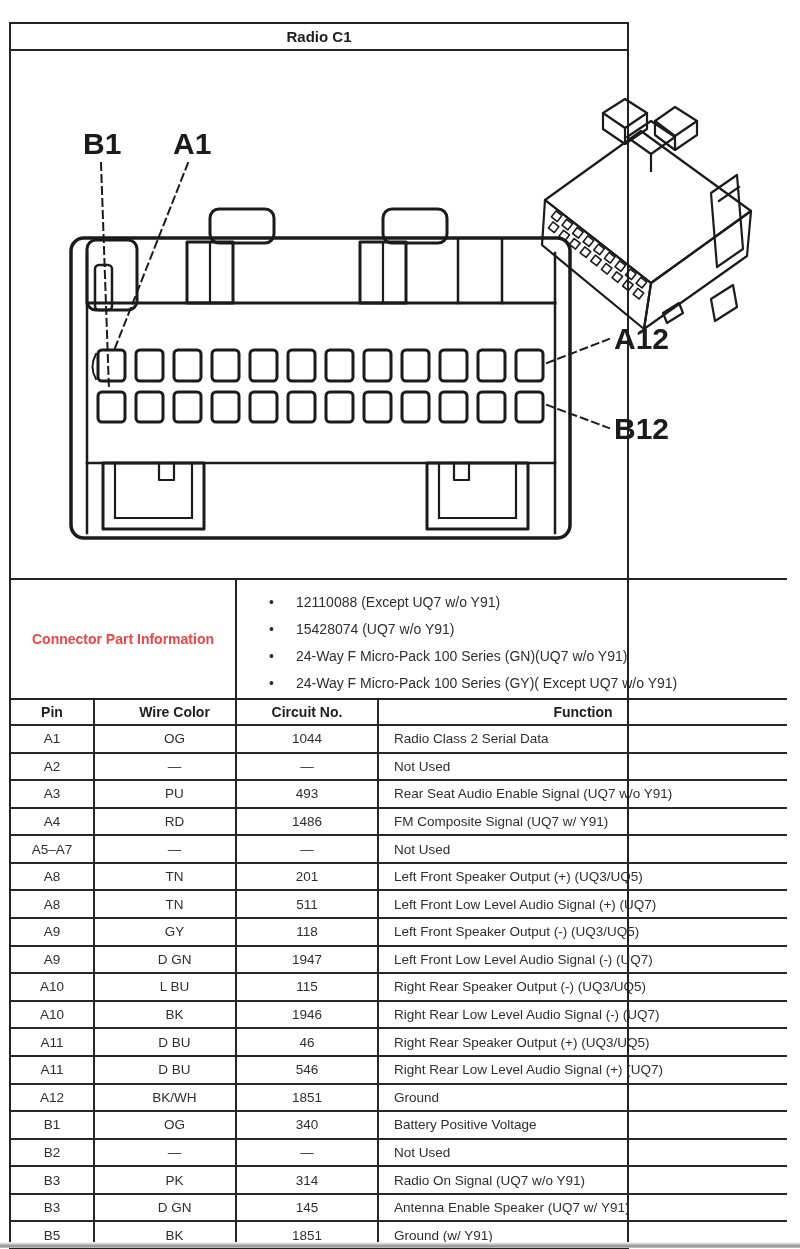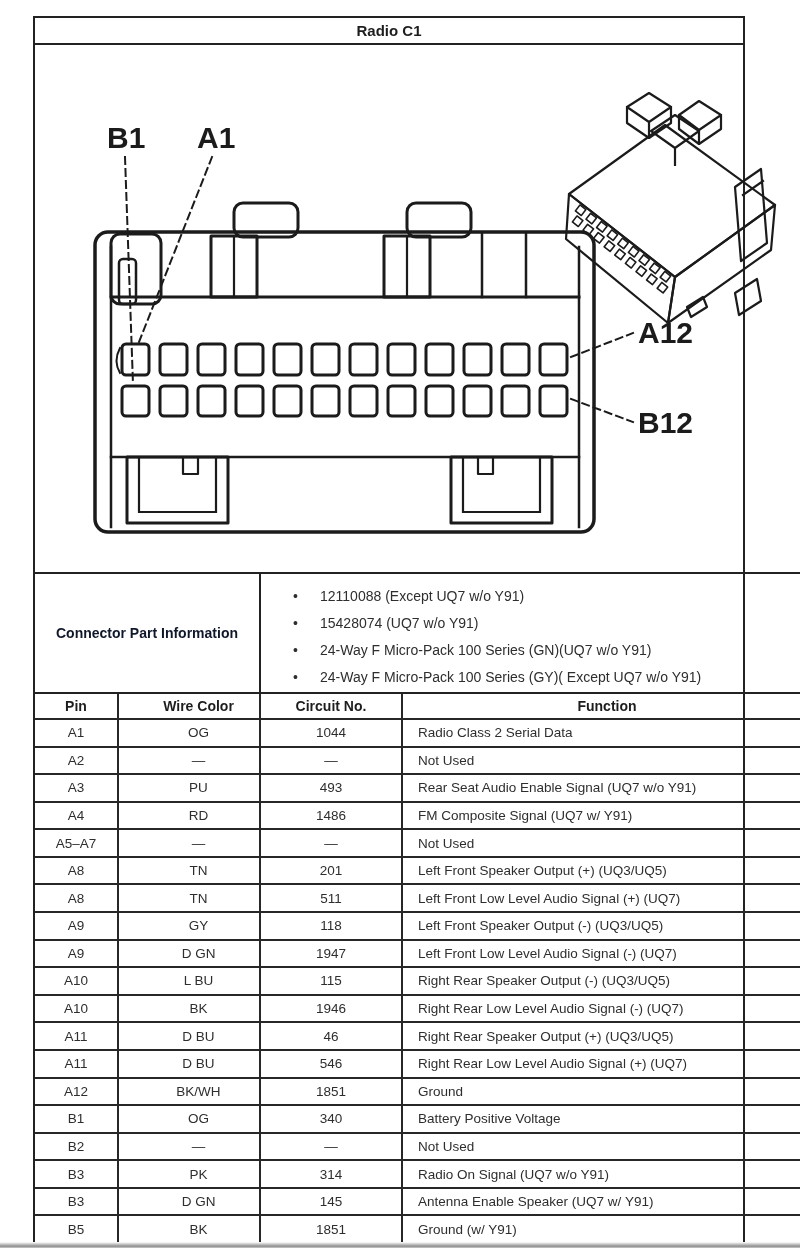--- a/index.html
+++ b/index.html
@@ -2,40 +2,40 @@
 <html><head>
 <meta charset="utf-8">
 <style>
   * { margin:0; padding:0; box-sizing:border-box; }
   html,body { background:#ffffff; }
   body {
     width:800px; height:1249px; position:relative;
     font-family:"Liberation Sans", sans-serif; color:#2e2e2e;
   }
   .frame {
-    position:absolute; left:9px; top:16px; width:712px; height:1228px;
-    border:2px solid #222222; background:#ffffff;margin-left:24px;
+    position:absolute; left:9px; top:22px; width:620px; height:1228px;
+    border:2px solid #222222; background:#ffffff;
   }
   .title-bar {
     height:27px; border-bottom:2px solid #222222;
     text-align:center; font-weight:bold; font-size:15px; line-height:25px; color:#1d1d1d;
   }
   .diagram-section { position:absolute; left:0; top:27px; width:776px; height:527px; overflow:hidden; }
   .diagram-svg { display:block; }
   .diagram-svg path, .diagram-svg rect { stroke:#1b1b1b; fill:none; stroke-linejoin:round; stroke-linecap:square; }
   .diagram-svg text { fill:#1b1b1b; stroke:none; font-weight:bold; font-size:30px; font-family:"Liberation Sans", sans-serif; }
   .leader { stroke-dasharray:7 5; }
   .part-info {
     position:absolute; left:0; top:554px; width:776px; height:120px;
     border-top:2px solid #222222; display:flex;
   }
   .part-info-label {
     width:226px; border-right:2px solid #222222; display:flex;
     align-items:center; justify-content:center;
-    font-weight:bold; font-size:14px; color:#0f172a; text-align:right;
+    font-weight:bold; font-size:14px; color:#ef4444; text-align:right;
   }
   .part-info-list { flex:1; padding:9px 6px 0 32px; }
   .bullet-row { display:flex; line-height:27px; font-size:14px; }
   .bullet { width:27px; flex:none; }
   .thead {
     position:absolute; left:0; top:674px; width:776px; height:26px;
     border-top:2px solid #222222; display:flex;
     font-weight:bold; font-size:14px; color:#1d1d1d;
   }
   .thead .hc { display:flex; align-items:center; justify-content:center; }

